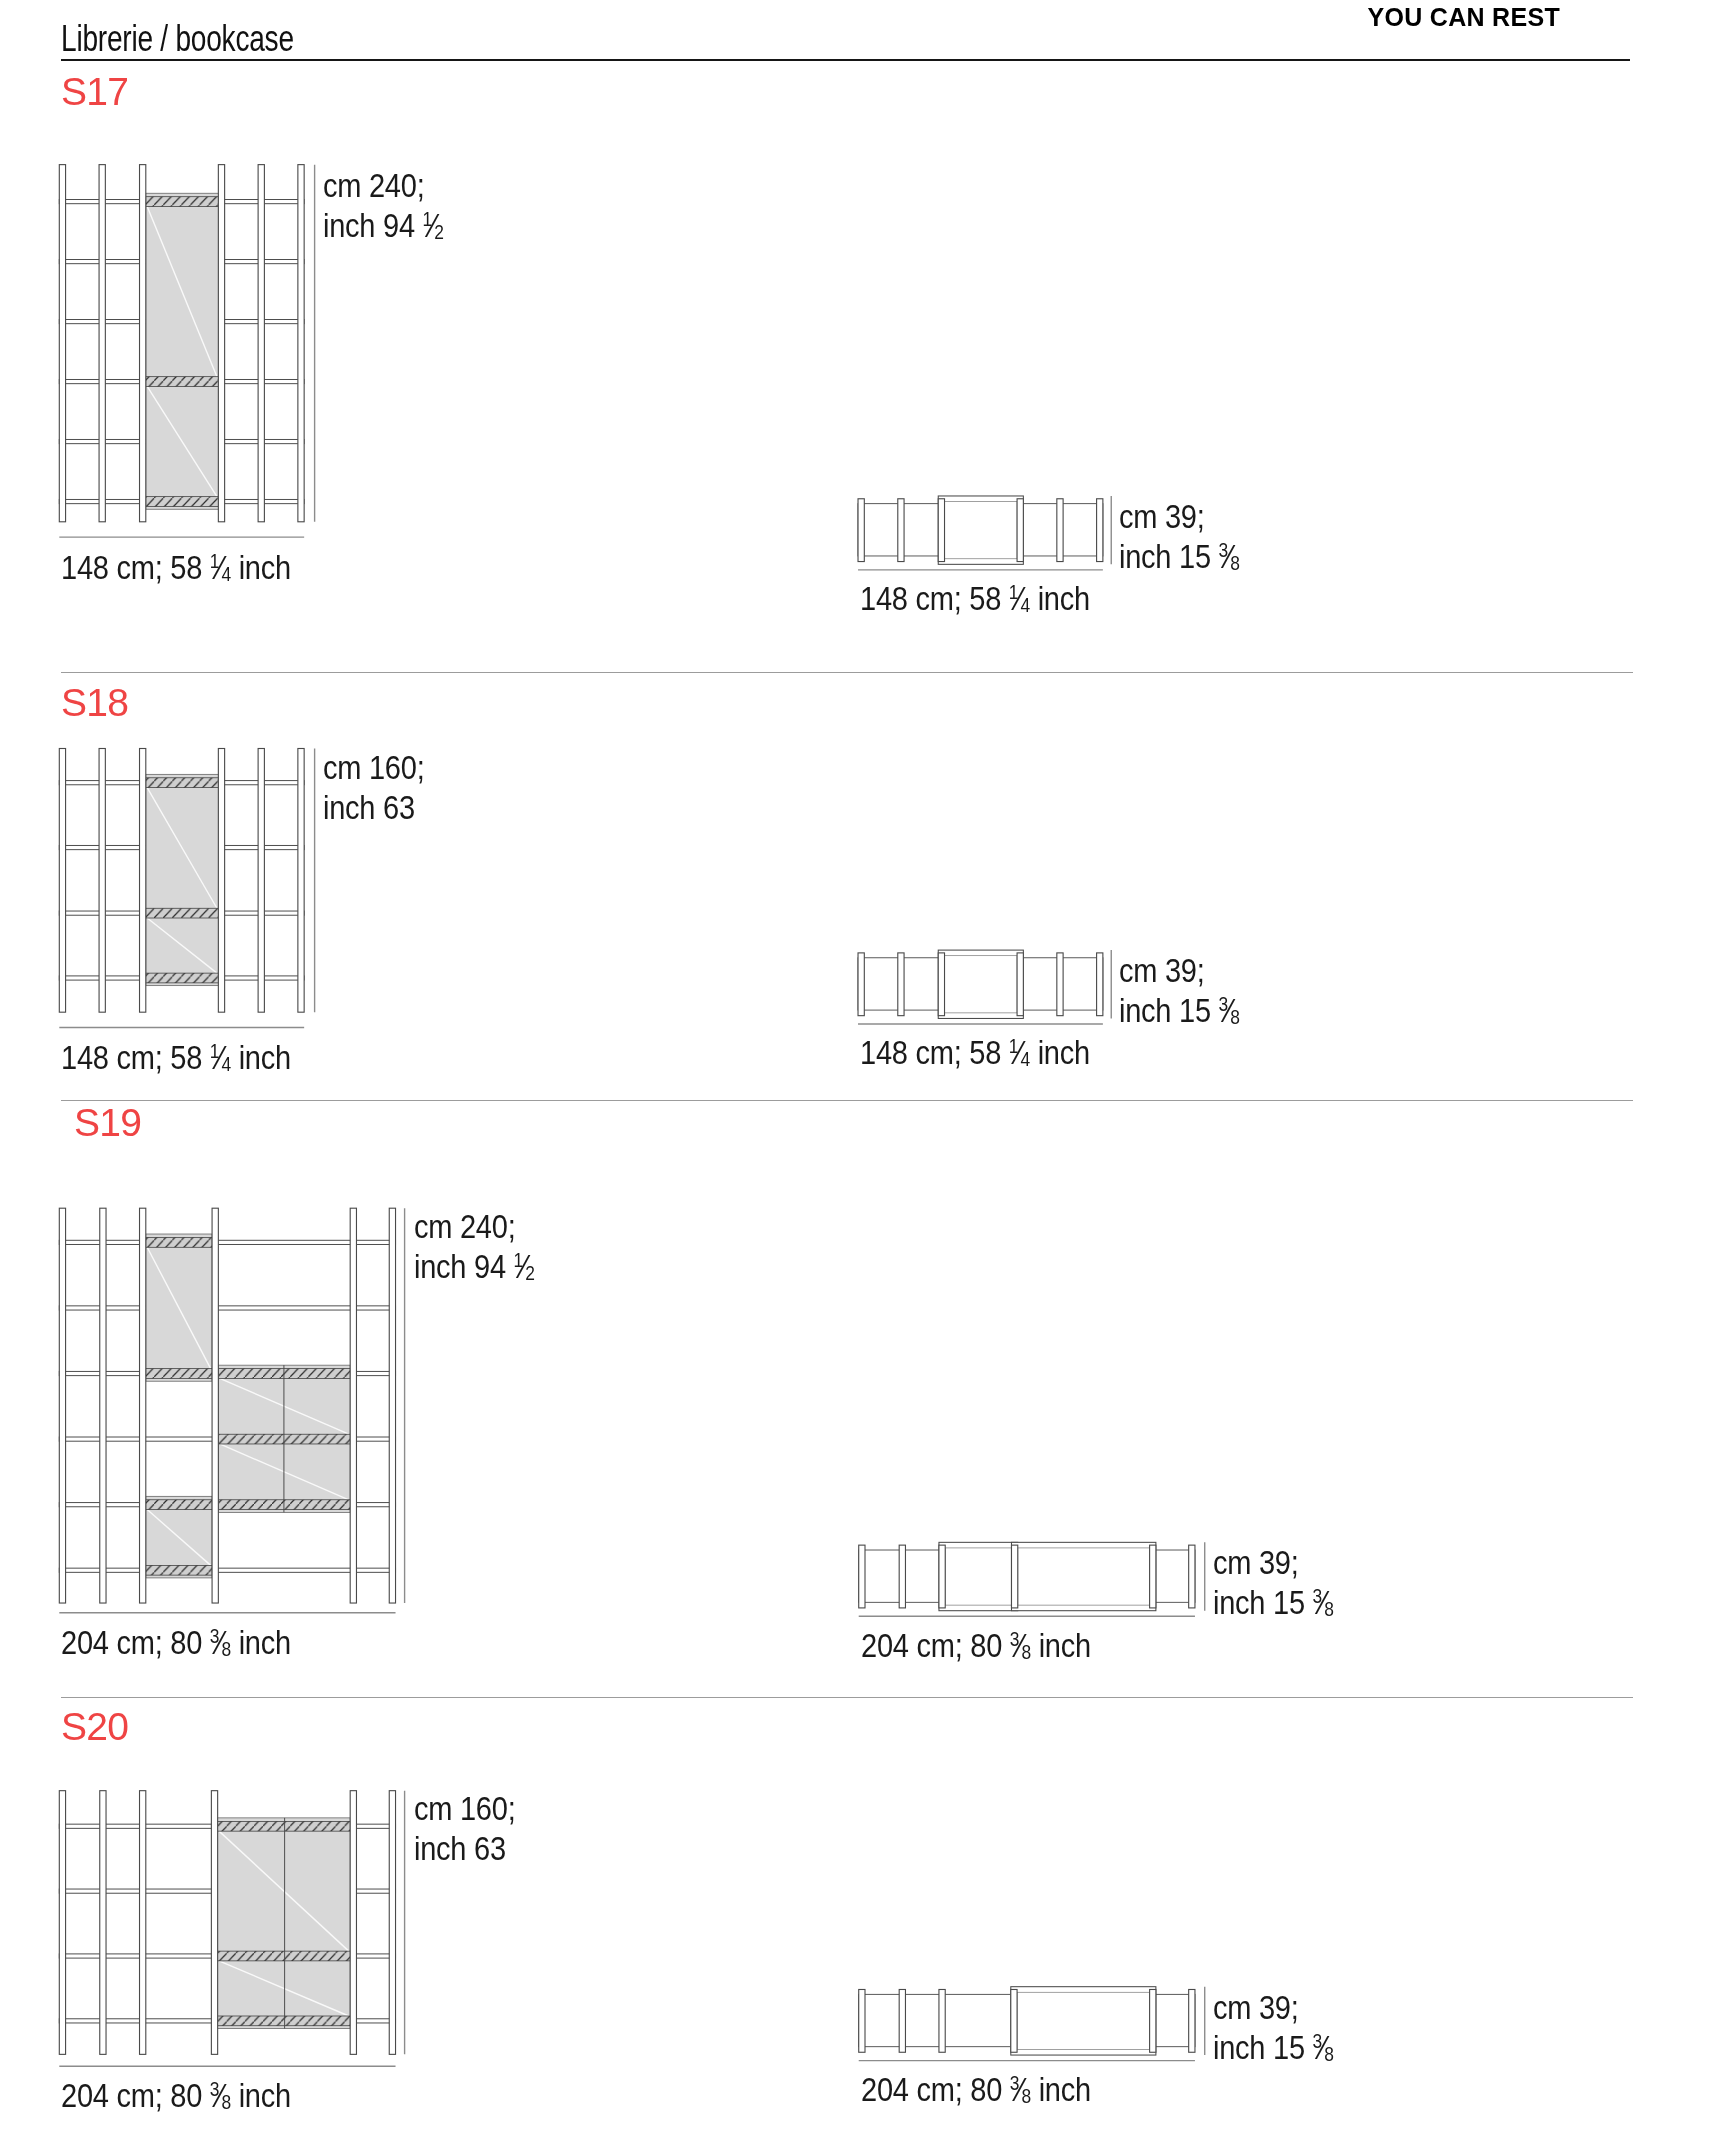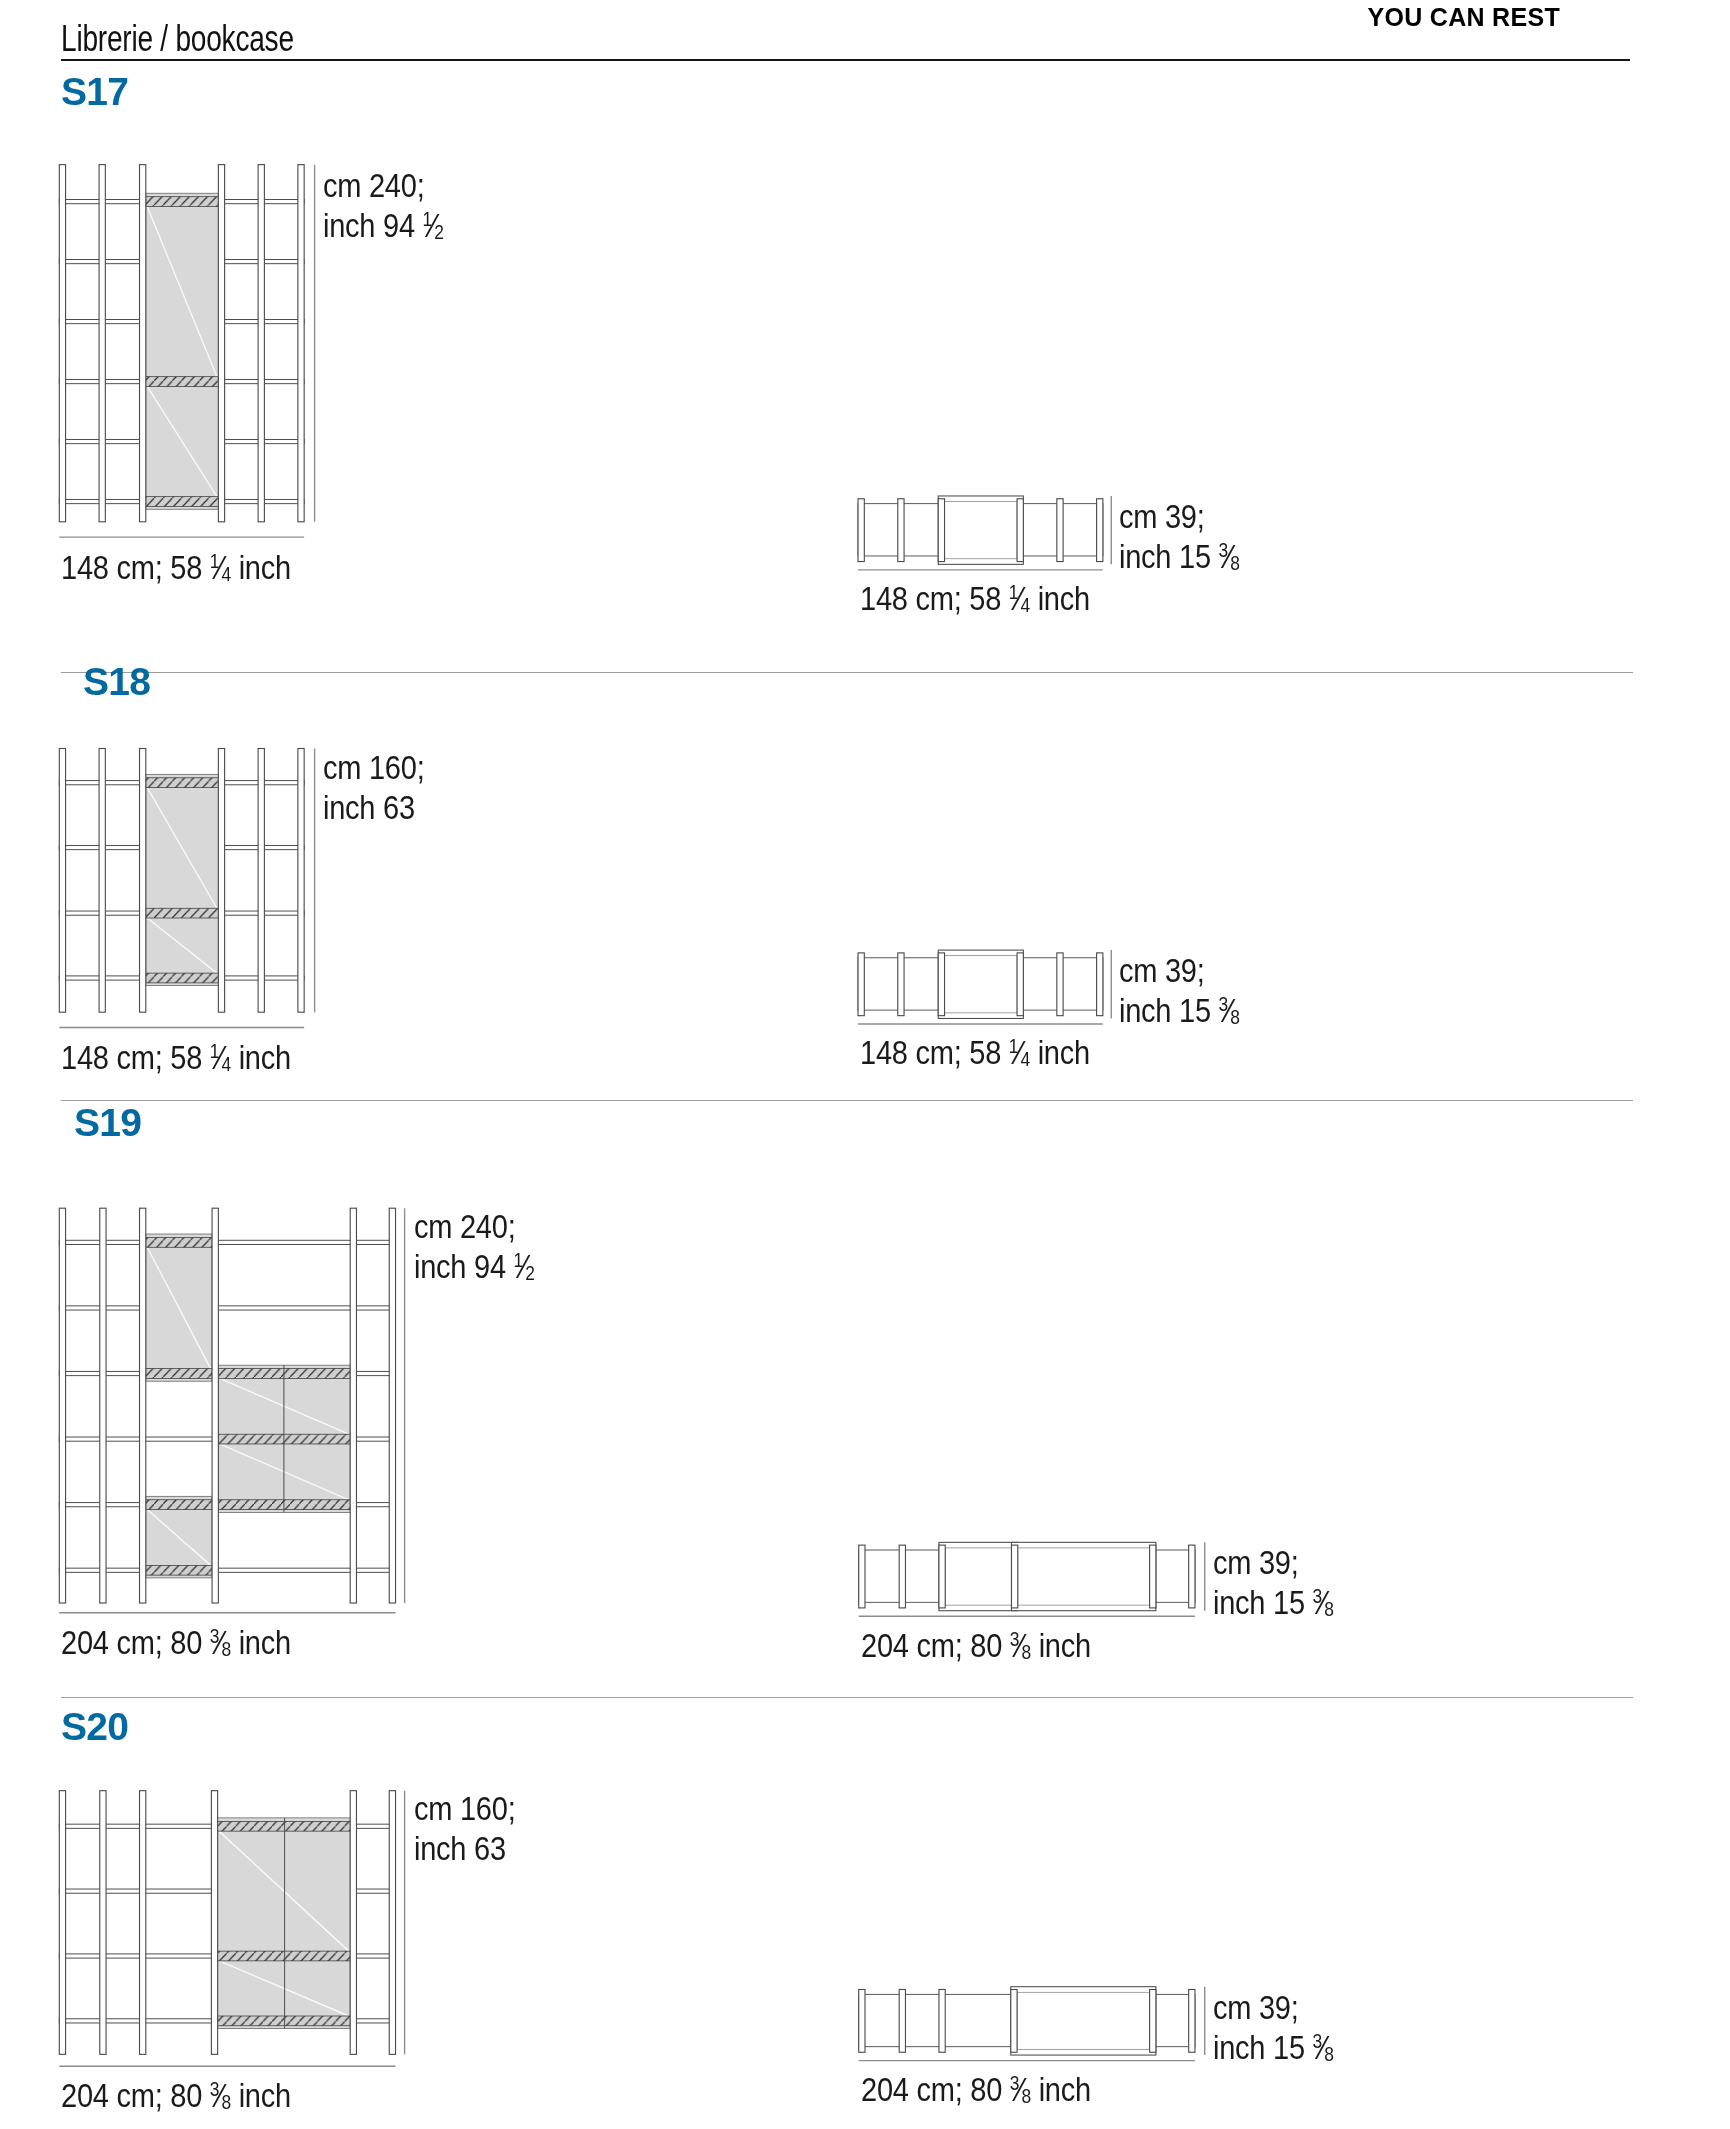--- a/index.html
+++ b/index.html
@@ -12,21 +12,21 @@
     position:absolute;left:61px;top:18px;font-size:36px;color:#111;
     transform:scaleX(.78);transform-origin:0 0;white-space:nowrap;letter-spacing:-0.3px;
   }
   .brand{
     position:absolute;right:170px;top:2.8px;font-size:25px;font-weight:700;
     letter-spacing:0.3px;white-space:nowrap;
   }
   .rule{position:absolute;left:61px;top:59px;width:1569px;height:2.1px;background:#161616;}
   .sep{position:absolute;left:61px;width:1572px;height:1.4px;background:#9c9c9c;}
   .title{
-    position:absolute;font-size:39px;font-weight:700;color:#0369a1;
+    position:absolute;font-size:39px;font-weight:400;color:#ef4444;
     letter-spacing:-0.7px;white-space:nowrap;
   }
   .lbl{
     position:absolute;font-size:33px;color:#1a1a1a;letter-spacing:-0.3px;
     transform:scaleX(.88);transform-origin:0 0;line-height:1.22;white-space:nowrap;
   }
   .fr sup{font-size:.6em;vertical-align:.55em;}
   .fr sub{font-size:.6em;vertical-align:-.12em;}
   .fr .sl{margin:0 -1.4px;}
 </style>
@@ -175,21 +175,21 @@
   </svg>
 
 <div class="header-title">Librerie / bookcase</div>
 <div class="brand" id="brand" style="color: #000000;">YOU CAN REST</div>
 <div class="rule"></div>
 <div class="sep" id="sep0" style="top: 672px; background: rgb(156, 156, 156);"></div>
 <div class="sep" id="sep1" style="top: 1100px; background: rgb(156, 156, 156);"></div>
 <div class="sep" id="sep2" style="top: 1697px; background: rgb(156, 156, 156);"></div>
 
 <div class="title" id="t0" style="left: 61px; top: 70px;">S17</div>
-<div class="title" id="t1" style="left: 61px; top: 660px; margin-left: 22px;">S18</div>
+<div class="title" id="t1" style="left: 61px; top: 681px;">S18</div>
 <div class="title" id="t2" style="left: 74px; top: 1101px;">S19</div>
 <div class="title" id="t3" style="left: 61px; top: 1705px;">S20</div>
 
 <div class="lbl" id="s0f_h" style="left: 323px; top: 166px;">
   <div>cm 240;</div>
   <div><span>inch 94 </span><span class="fr"><sup>1</sup><span class="sl">⁄</span><sub>2</sub></span></div>
 </div>
 <div class="lbl" id="s0f_w" style="left: 61px; top: 548px;">
   <span>148 cm; 58 </span><span class="fr"><sup>1</sup><span class="sl">⁄</span><sub>4</sub></span><span> inch</span>
 </div>

